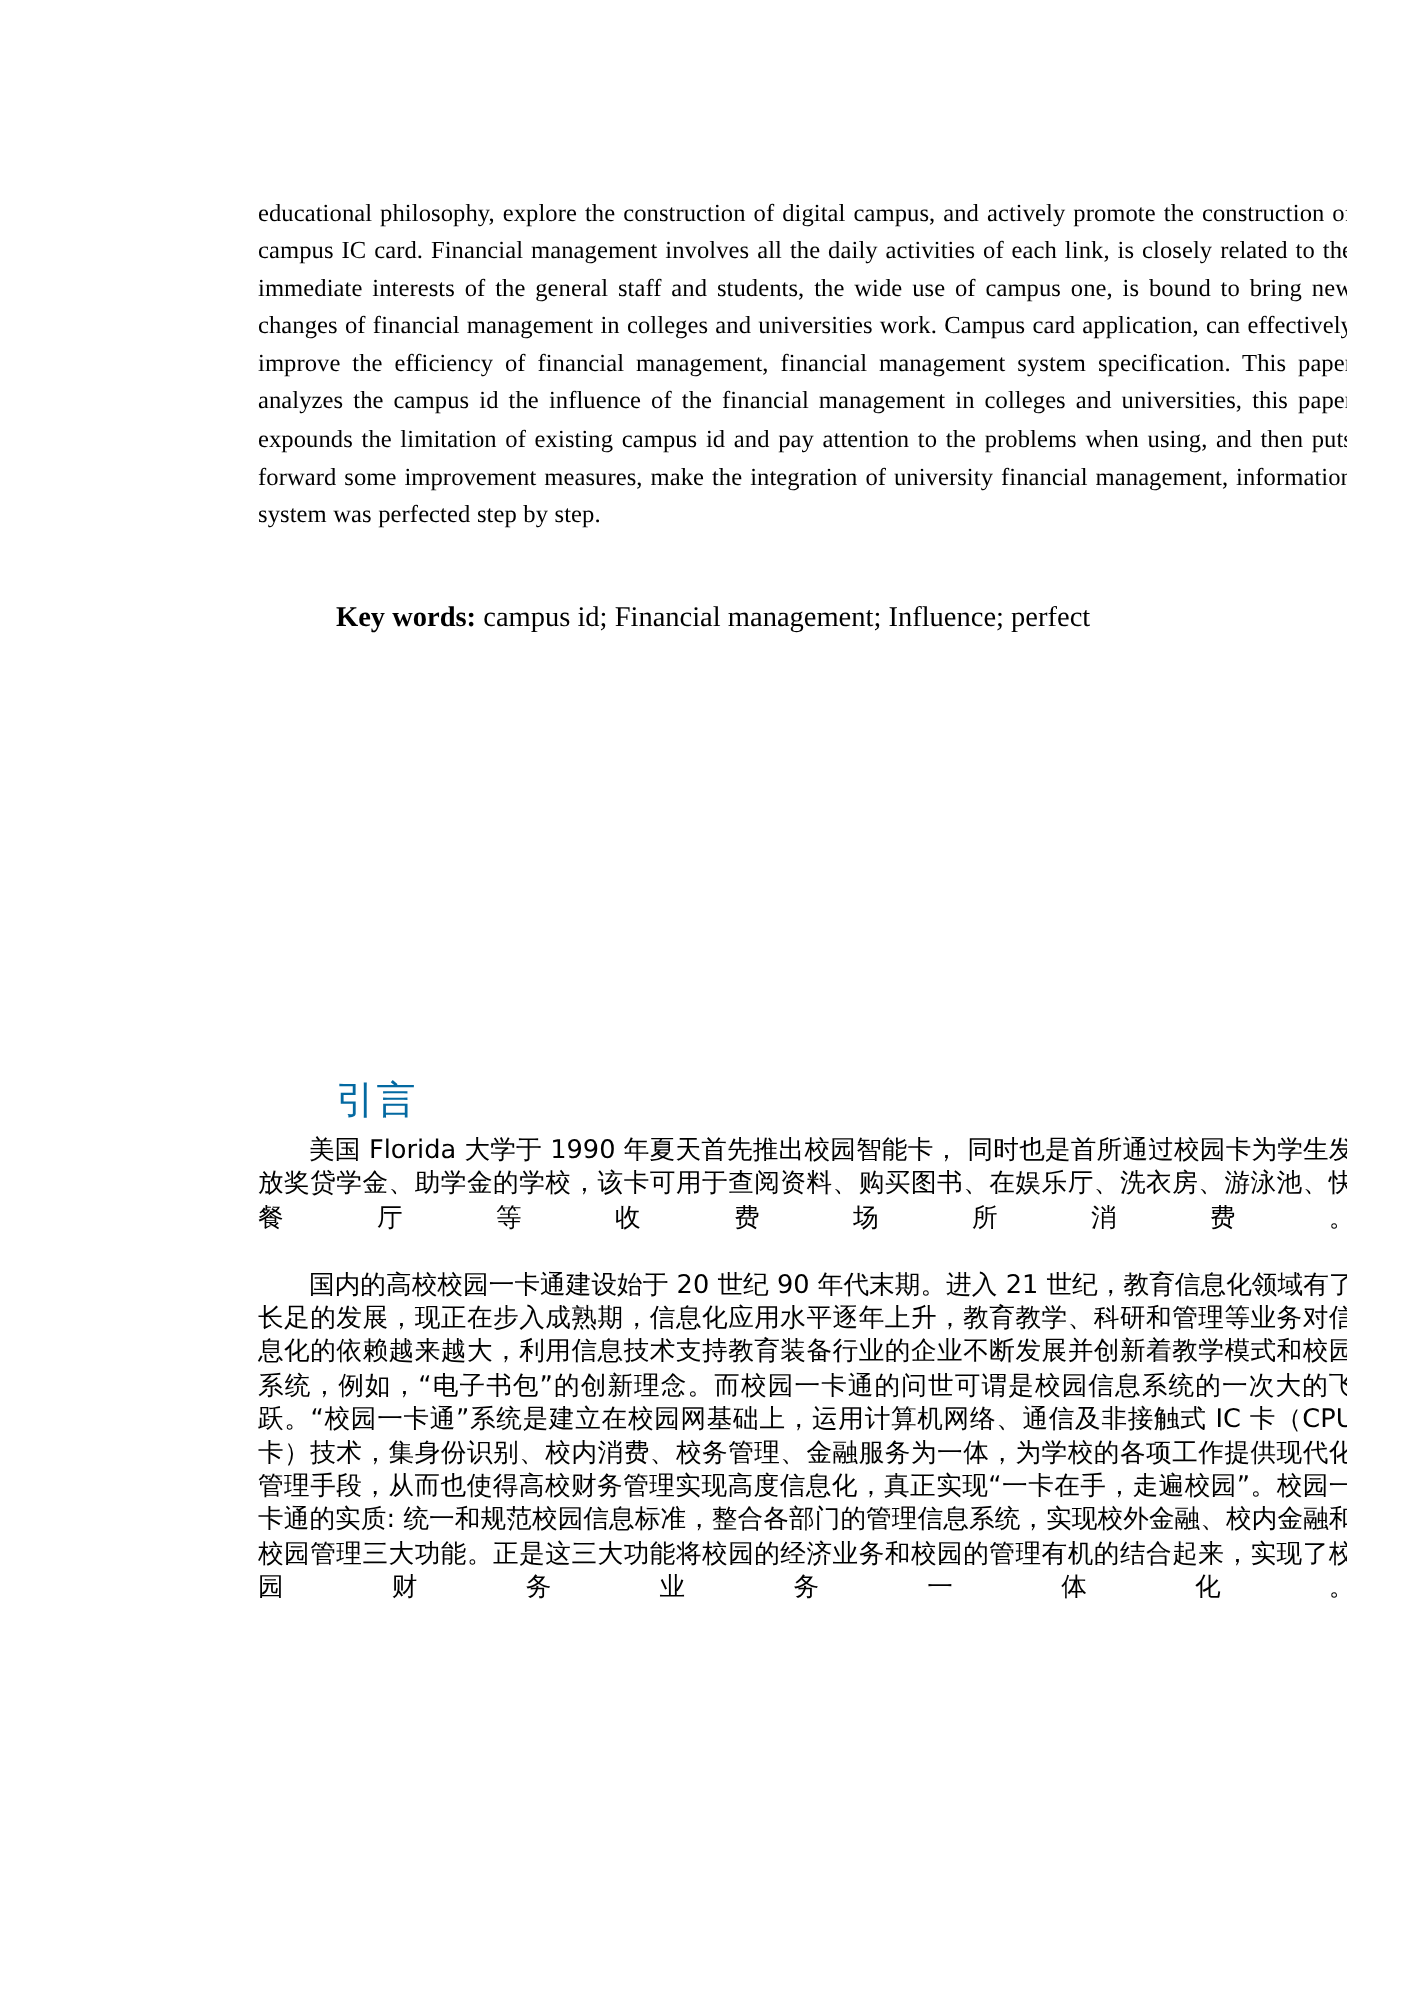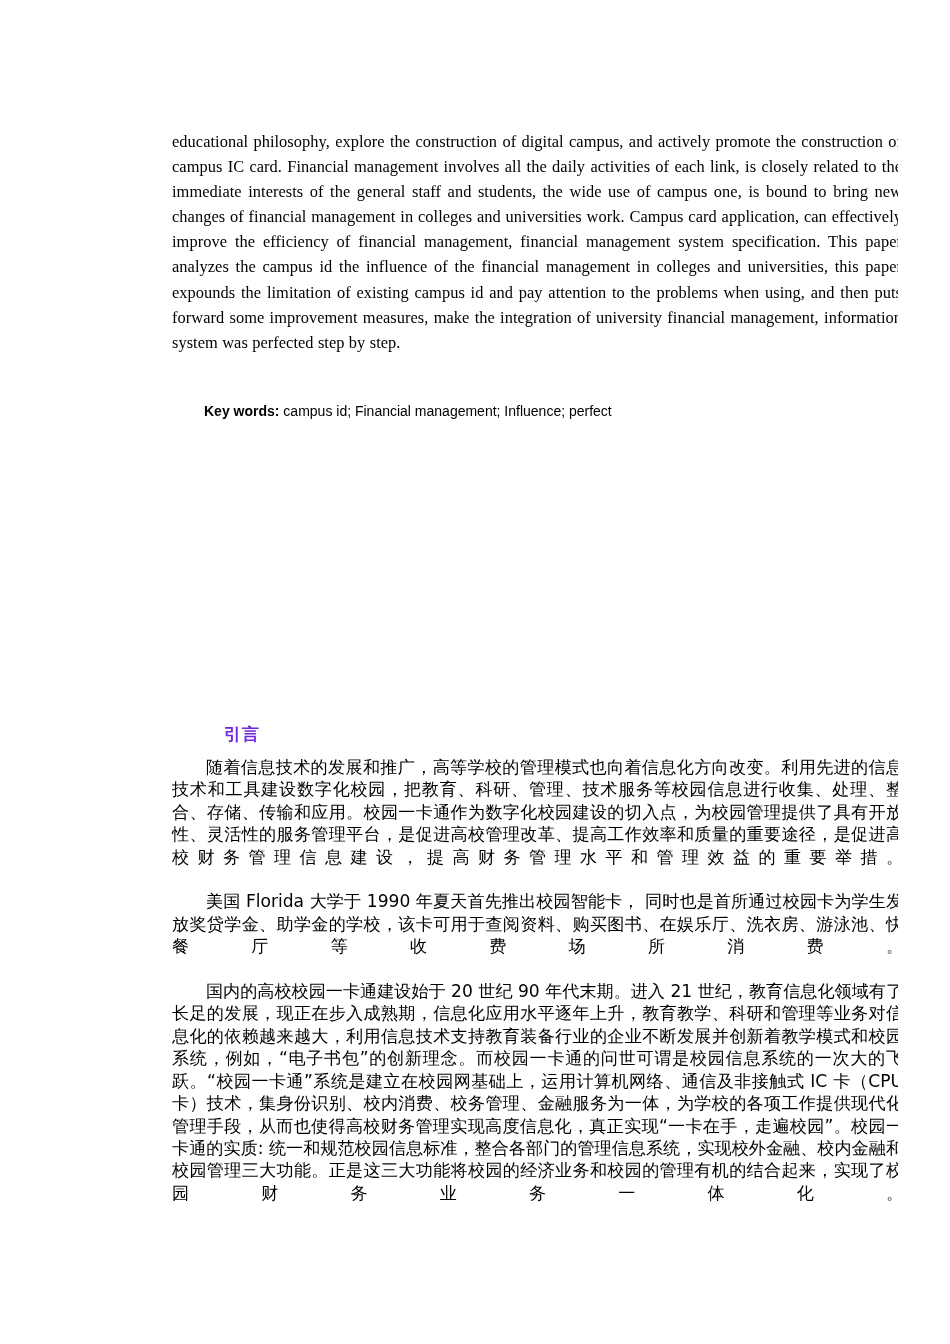--- a/index.html
+++ b/index.html
@@ -44,43 +44,43 @@
   
   p.en-para::after {
     content: "";
     display: inline-block;
     width: 100%;
   }
   p.en-para.no-stretch::after { display: none; }
 
   .keywords-line {
     position: absolute;
-    left: 116px;
+    left: 136px;
     top: 387px;
     width: 730px;
-    font-family: Liberation Sans, sans-serif;
-    font-size: 14px;
+    font-family: Liberation Serif, serif;
+    font-size: 19px;
     line-height: 25.1px;
     color: #000000;
     text-indent: 36px;
   }
   .keywords-label {
     font-weight: bold;
   }
 
   
   .intro-heading {
     position: absolute;
     left: 172px;
     top: 708px;
     font-family: "DejaVu Sans", "Liberation Sans", sans-serif;
-    font-size: 17px;
-    font-weight: bold;
+    font-size: 26px;
+    font-weight: normal;
     line-height: 28px;
-    color: #6d28d9;
+    color: #0369a1;
     letter-spacing: 1px;
   }
 
   .cn-body {
     position: absolute;
     left: 120px;
     top: 744px;
     width: 731px;
   }
 
@@ -112,18 +112,17 @@
     <p class="en-para no-stretch">educational philosophy, explore the construction of digital campus, and actively promote the construction of campus IC card. Financial management involves all the daily activities of each link, is closely related to the immediate interests of the general staff and students, the wide use of campus one, is bound to bring new changes of financial management in colleges and universities work. Campus card application, can effectively improve the efficiency of financial management, financial management system specification. This paper analyzes the campus id the influence of the financial management in colleges and universities, this paper expounds the limitation of existing campus id and pay attention to the problems when using, and then puts forward some improvement measures, make the integration of university financial management, information system was perfected step by step.</p>
   </div>
 
   <div class="keywords-line">
     <span class="keywords-label">Key words:</span><span> campus id; Financial management; Influence; perfect</span>
   </div>
 
   <div class="intro-heading">引言</div>
 
   <div class="cn-body">
-    <p class="cn-para">随着信息技术的发展和推广，高等学校的管理模式也向着信息化方向改变。利用先进的信息技术和工具建设数字化校园，把教育、科研、管理、技术服务等校园信息进行收集、处理、整合、存储、传输和应用。校园一卡通作为数字化校园建设的切入点，为校园管理提供了具有开放性、灵活性的服务管理平台，是促进高校管理改革、提高工作效率和质量的重要途径，是促进高校财务管理信息建设，提高财务管理水平和管理效益的重要举措。</p>
     <p class="cn-para">美国 Florida 大学于 1990 年夏天首先推出校园智能卡， 同时也是首所通过校园卡为学生发放奖贷学金、助学金的学校，该卡可用于查阅资料、购买图书、在娱乐厅、洗衣房、游泳池、快餐厅等收费场所消费。</p>
     <p class="cn-para">国内的高校校园一卡通建设始于 20 世纪 90 年代末期。进入 21 世纪，教育信息化领域有了长足的发展，现正在步入成熟期，信息化应用水平逐年上升，教育教学、科研和管理等业务对信息化的依赖越来越大，利用信息技术支持教育装备行业的企业不断发展并创新着教学模式和校园系统，例如，“电子书包”的创新理念。而校园一卡通的问世可谓是校园信息系统的一次大的飞跃。“校园一卡通”系统是建立在校园网基础上，运用计算机网络、通信及非接触式 IC 卡（CPU 卡）技术，集身份识别、校内消费、校务管理、金融服务为一体，为学校的各项工作提供现代化管理手段，从而也使得高校财务管理实现高度信息化，真正实现“一卡在手，走遍校园”。校园一卡通的实质: 统一和规范校园信息标准，整合各部门的管理信息系统，实现校外金融、校内金融和校园管理三大功能。正是这三大功能将校园的经济业务和校园的管理有机的结合起来，实现了校园财务业务一体化。</p>
   </div>
 
 </div>
 
 </body></html>

